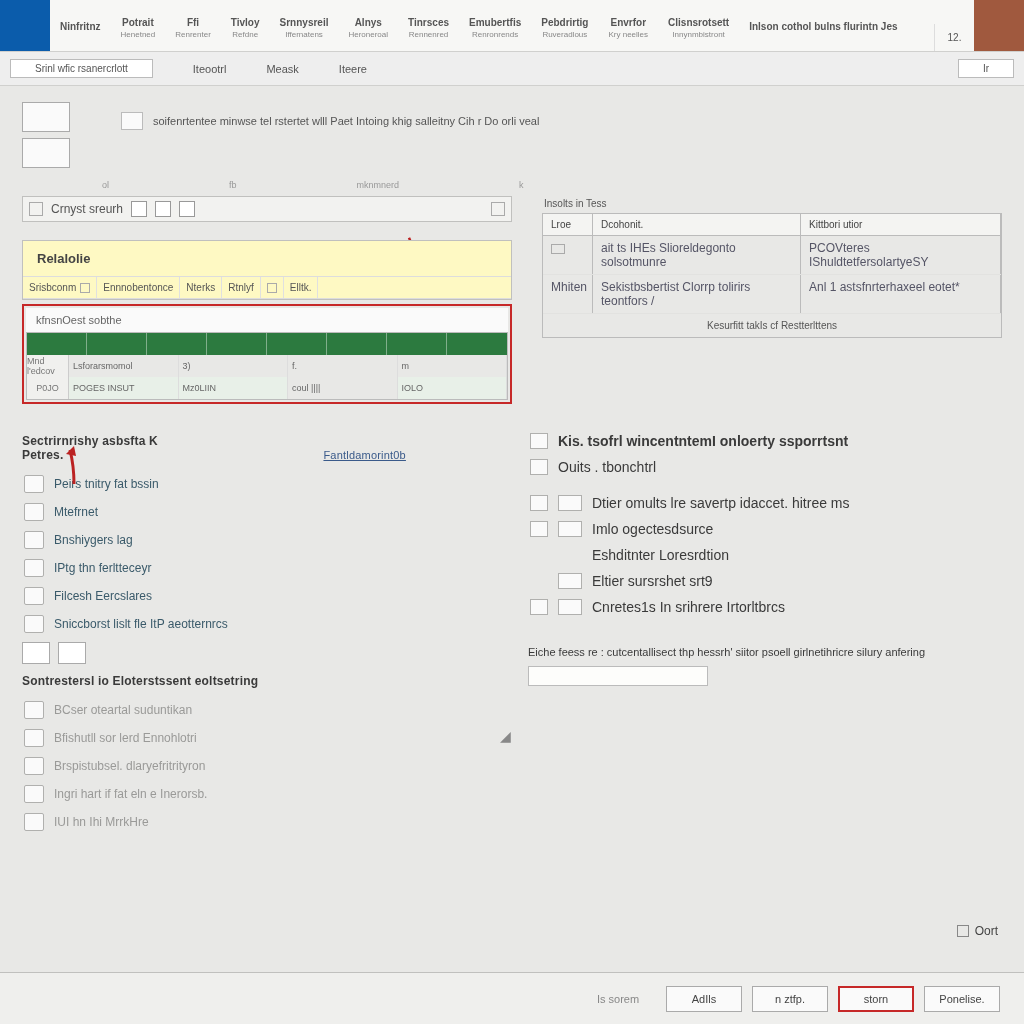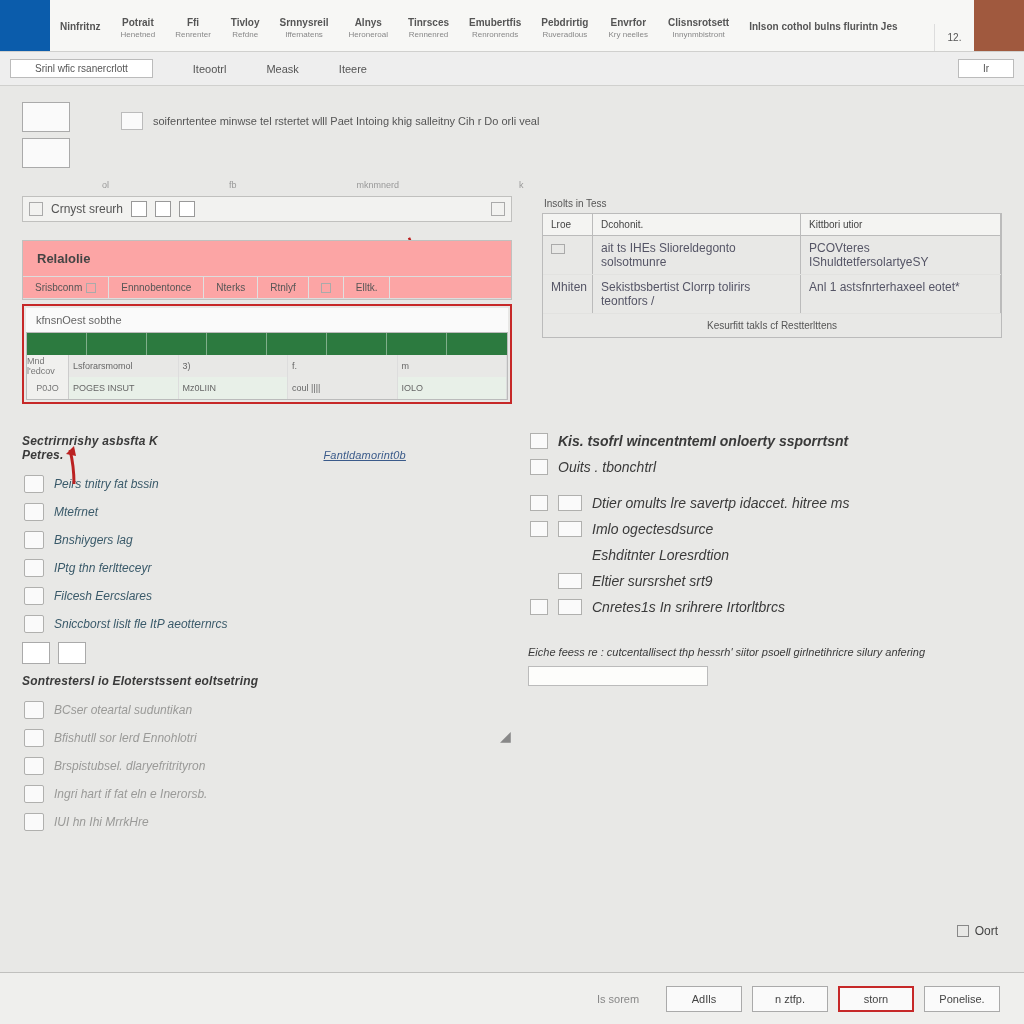--- a/index.html
+++ b/index.html
@@ -32,24 +32,24 @@
   
   
   .midrow { display:flex; gap:30px; align-items:flex-start; }
   
   
   .callout { position:relative; width:510px; }
   .callhead { height:26px; background:#f2f2f0; border:1px solid #c0c0be; display:flex; align-items:center; gap:8px; padding:0 6px; font-size:12px; color:#555;}
   .callhead .ic { width:14px; height:14px; border:1px solid #aaa; }
   .callhead .tg { width:16px; height:16px; border:1px solid #999; background:#fff; }
   
-  .inner { position:relative; margin-top:18px; background:#fca5a5; border:1px solid #c0c0be; }
+  .inner { position:relative; margin-top:18px; background:#fef9c3; border:1px solid #c0c0be; }
   .inner .title { padding:10px 14px; font-size:13px; color:#444; font-weight:600; }
   .innertabs { display:flex; border-top:1px solid #ddd; border-bottom:1px solid #ddd; }
-  .itab { padding:5px 12px; font-size:10px; color:#555; border-right:1px solid #e0e0e0; display:flex; align-items:center; gap:4px;}
+  .itab { padding:5px 6px; font-size:10px; color:#555; border-right:1px solid #e0e0e0; display:flex; align-items:center; gap:4px;}
   .itab .mic { width:10px; height:10px; border:1px solid #aaa;}
   
   .redwrap { border:2px solid #c62828; margin-top:4px; padding:2px; }
   .rh { padding:6px 10px; font-size:11px; color:#666; background:#fafafa; }
   .sheet { border:1px solid #bbb; }
   .srow { display:flex; height:22px; }
   .srow.h { background:#2c7a3f; }
   .srow .hc { width:60px; border-right:1px solid rgba(255,255,255,.4); }
   .srow .c { flex:1; border-right:1px solid #ddd; font-size:9px; display:flex; align-items:center; padding:0 4px; color:#666; overflow:hidden; }
   .srow .c.g { background:#e8f0e8; }
@@ -64,21 +64,21 @@
   .rtable { border:1px solid #bbb; }
   .rtable .rhrow { display:flex; background:#f4f4f2; border-bottom:1px solid #bbb; }
   .rtable .col { padding:5px 8px; font-size:10px; border-right:1px solid #bbb; color:#444;}
   .rtable .col:nth-child(1){ width:50px;} .rtable .col:nth-child(2){ flex:1;} .rtable .col:nth-child(3){ width:200px;}
   .rtable .brow { display:flex; border-bottom:1px solid #e2e2e0; }
   .rtable .brow .col { color:#556; font-size:12px; }
   .rtable .brow .col .pic { display:inline-block; width:14px; height:10px; border:1px solid #aaa; margin-right:4px; vertical-align:middle;}
   .rtable .foot { text-align:center; padding:6px; font-size:10px; color:#555; }
   
   
-  .lower { display:flex; margin-top:24px; gap:32px;font-style:italic; }
+  .lower { display:flex; margin-top:24px; gap:32px; }
   .listcol { flex:1; }
   .listhead { font-size:12px; color:#3a3a3a; font-weight:600; margin:6px 0 8px 0; letter-spacing:.2px;}
   .listhead .lnk { font-size:11px; color:#3a5a8a; text-decoration:underline; font-weight:400; margin-left:260px;}
   .li { display:flex; align-items:center; gap:10px; padding:5px 2px; font-size:12px; color:#3a5a6a; }
   .li .lic { width:20px; height:18px; border:1px solid #b0b0ae; background:#fafafa; border-radius:2px; }
   .li.dim { color:#9a9a98; }
   .li2 { display:flex; align-items:center; gap:10px; padding:5px 2px; font-size:14px; color:#3a3a3a; }
   .li2 .lic { width:18px; height:16px; border:1px solid #b0b0ae; background:#fafafa; }
   .li2 .lic2 { width:24px; height:16px; border:1px solid #b0b0ae; background:#fafafa; }
   .iconstrip { display:flex; gap:8px; margin:4px 0 10px 0;}

